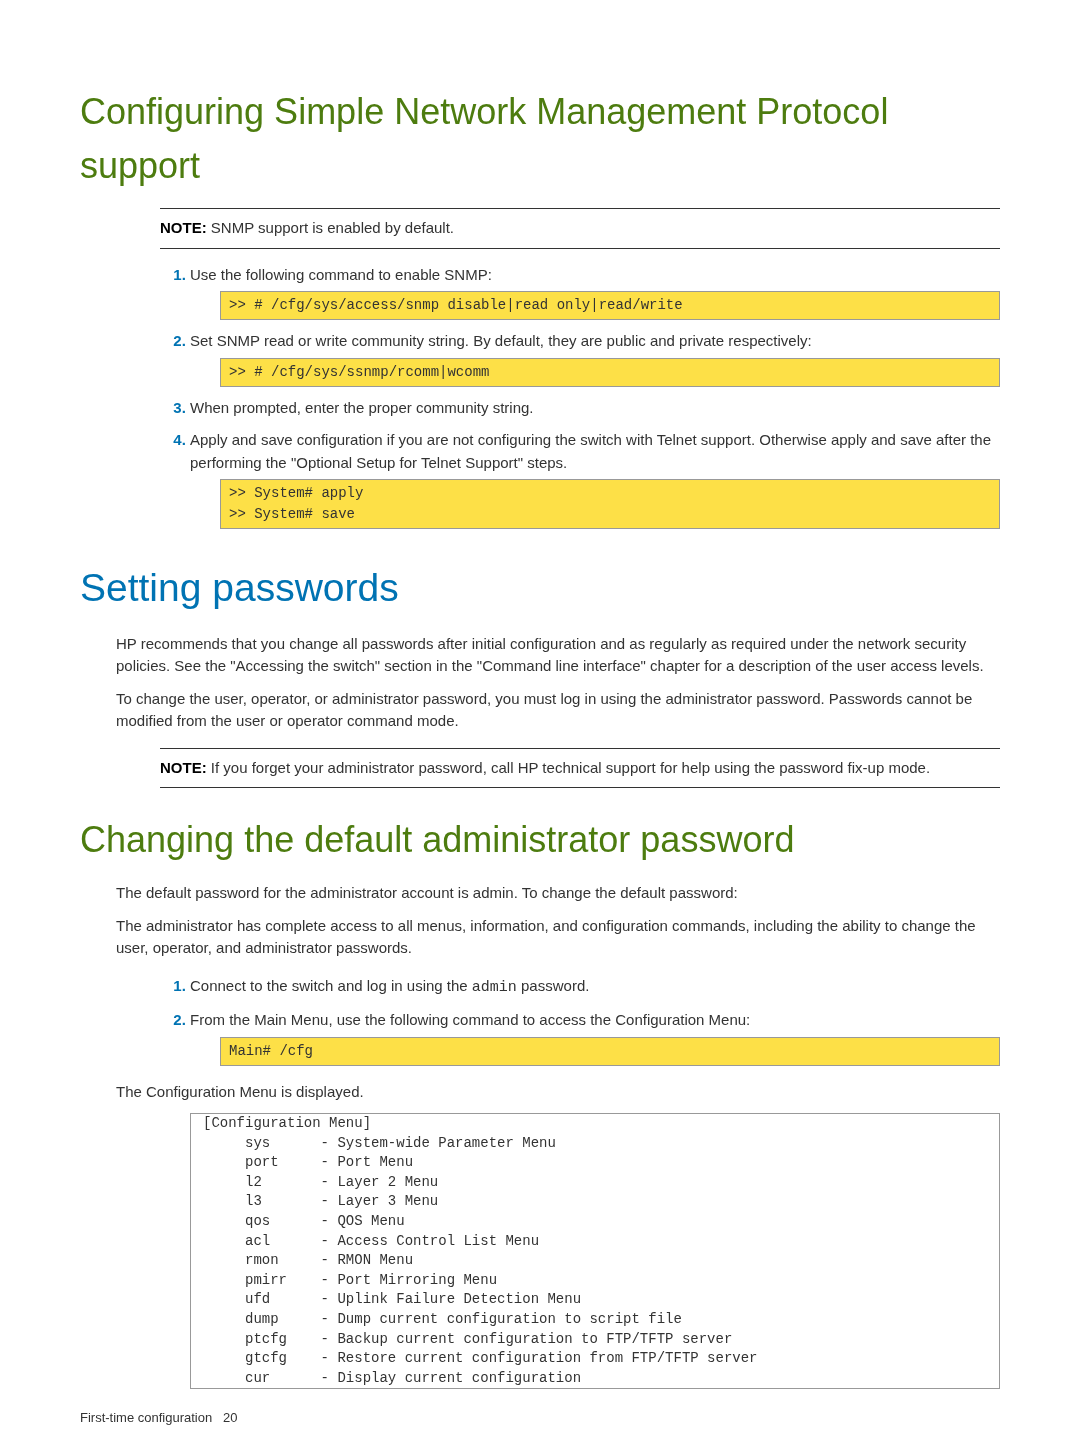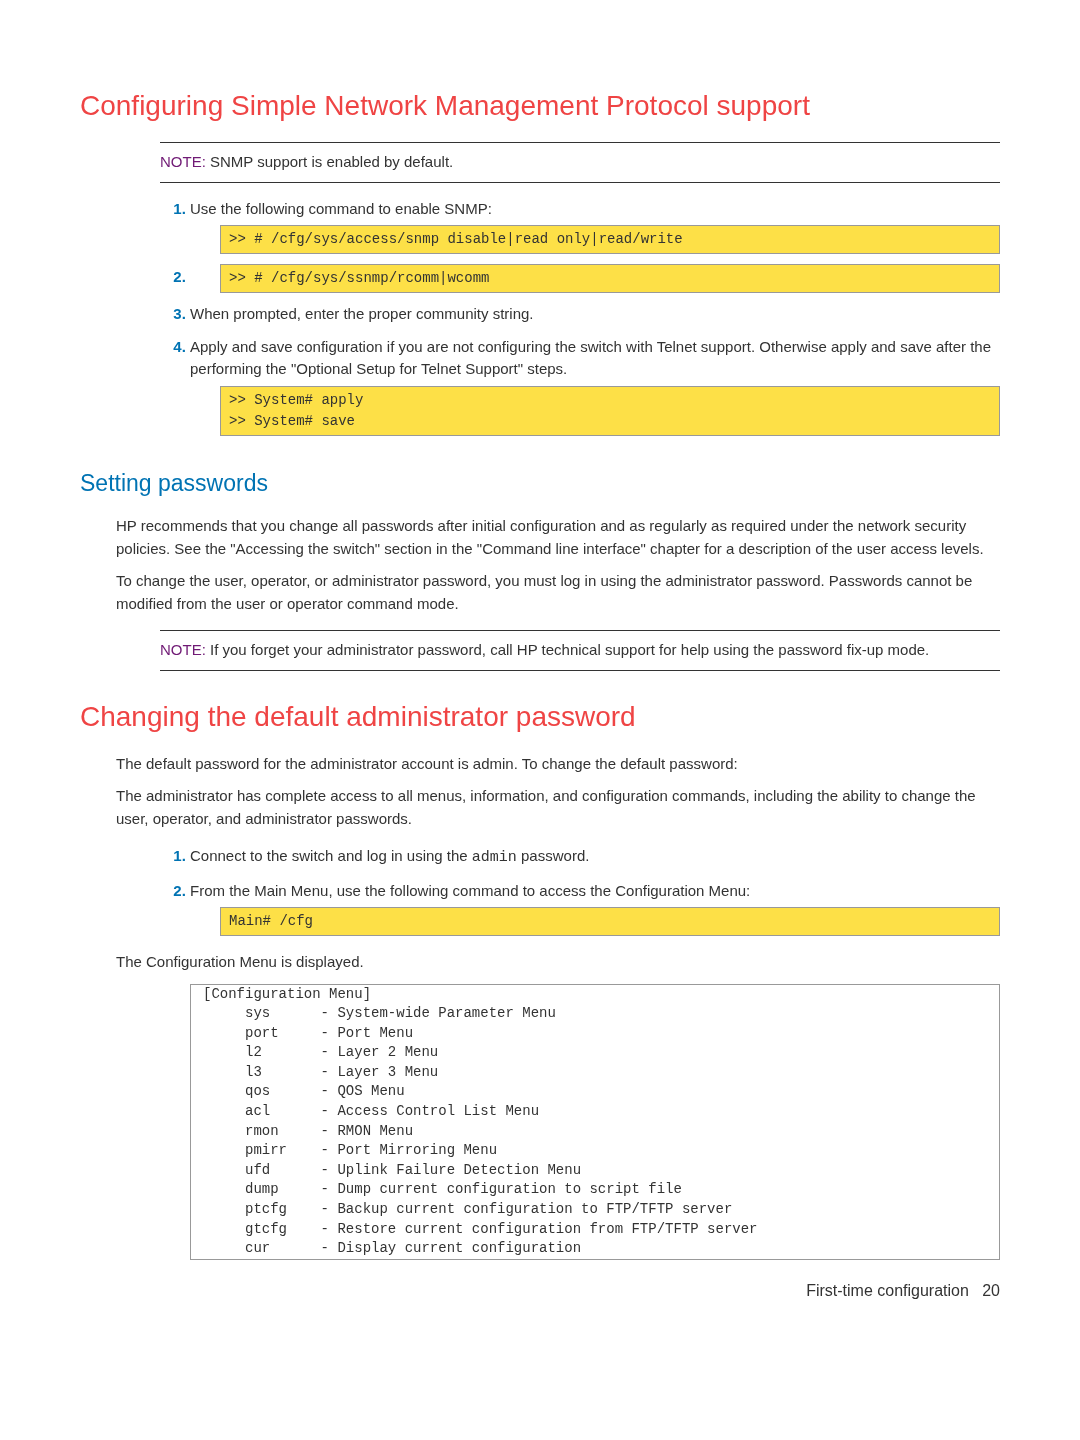--- a/index.html
+++ b/index.html
@@ -7,40 +7,40 @@
       max-width: 1080px;
       margin: 0 auto;
       padding: 60px 80px;
       color: #333;
       font-size: 15px;
       line-height: 1.5;
     }
     h1 {
       color: #0073b3;
       font-weight: normal;
-      font-size: 23px;
+      font-size: 39px;
       margin-top: 30px;
       margin-bottom: 15px;
     }
     h2 {
-      color: #ef4444;
+      color: #4d7c0f;
       font-weight: normal;
-      font-size: 28px;
+      font-size: 36px;
       margin-top: 25px;
       margin-bottom: 15px;
     }
     .note-wrapper {
       border-top: 1px solid #333;
       border-bottom: 1px solid #333;
       padding: 8px 0;
       margin: 15px 0 15px 80px;
     }
     .note-label {
-      color: #701a75;
-      font-weight: normal;
+      color: #000000;
+      font-weight: bold;
     }
     .content {
       margin-left: 36px;
     }
     ol {
       margin-left: 80px;
       padding-left: 30px;
     }
     ol li {
       margin-bottom: 10px;
@@ -69,40 +69,41 @@
       background: #fff;
     }
     .inline-code {
       font-family: 'Courier New', monospace;
       margin-top: 32px;
     }
     p {
       margin: 10px 0;
     }
     .footer {
-      text-align: right;
-      font-size: 16px;
+      text-align: left;
+      font-size: 13px;
       margin-top: 19px;
     }
   </style>
 </head>
 <body>
 
 <h2>Configuring Simple Network Management Protocol support</h2>
 
 <div class="note-wrapper">
   <span class="note-label">NOTE:</span><span> SNMP support is enabled by default.</span>
 </div>
 
 <ol>
   <li>
     <span>Use the following command to enable SNMP:</span>
     <div class="code-box">&gt;&gt; # /cfg/sys/access/snmp disable|read only|read/write</div>
   </li>
   <li>
+    <span>Set SNMP read or write community string. By default, they are public and private respectively:</span>
     <div class="code-box">&gt;&gt; # /cfg/sys/ssnmp/rcomm|wcomm</div>
   </li>
   <li>
     <span>When prompted, enter the proper community string.</span>
   </li>
   <li>
     <span>Apply and save configuration if you are not configuring the switch with Telnet support. Otherwise apply and save after the performing the "Optional Setup for Telnet Support" steps.</span>
     <div class="code-box">&gt;&gt; System# apply
 &gt;&gt; System# save</div>
   </li>

